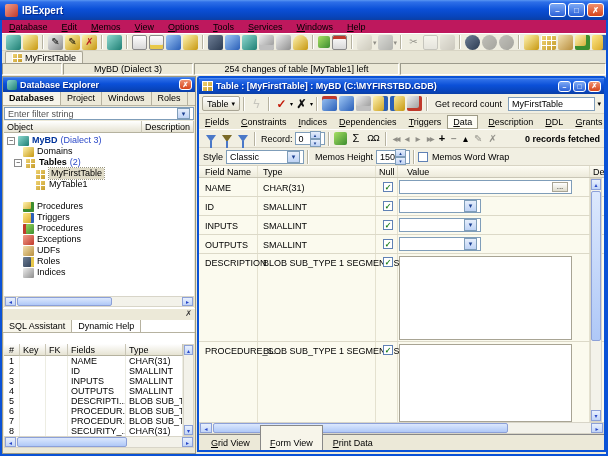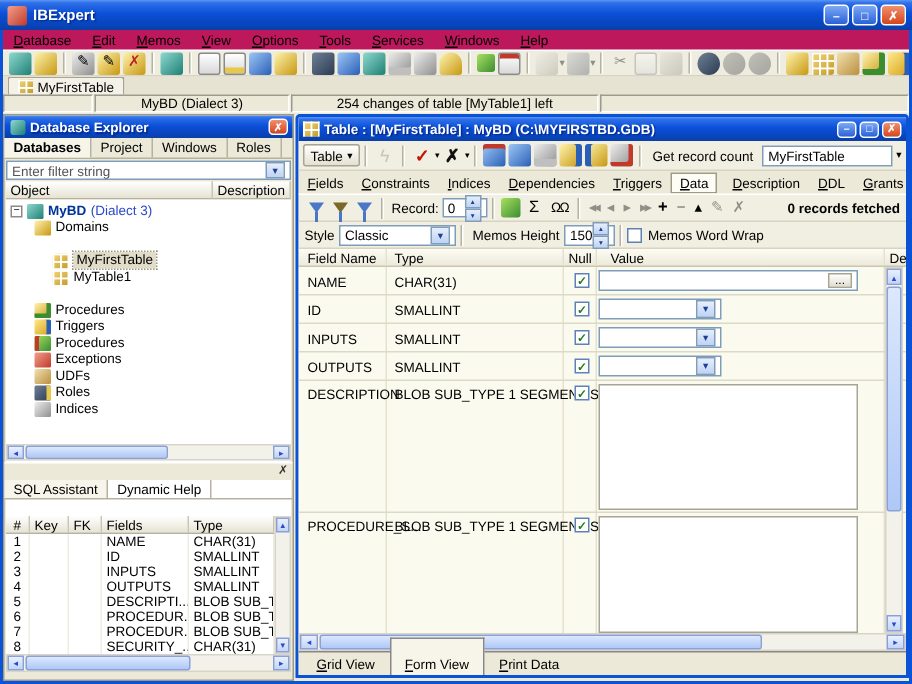--- a/index.html
+++ b/index.html
@@ -194,20 +194,26 @@
       <div class="tree-row" style="top:2px">
         <span class="exp" style="margin-left:3px">−</span>
         <span class="tico g-teal"></span>
         <span style="font-weight:bold;color:#00339A">MyBD</span>
         <span class="blue-suffix">(Dialect 3)</span>
       </div>
       <div class="tree-row" style="top:13px">
         <span class="tico g-gold" style="margin-left:19px"></span>
         <span>Domains</span>
       </div>
+      <div class="tree-row" style="top:24px">
+        <span class="exp" style="margin-left:10px">−</span>
+        <span class="tico g-grid"></span>
+        <span style="font-weight:bold">Tables</span>
+        <span class="blue-suffix">(2)</span>
+      </div>
       <div class="tree-row" style="top:35px">
         <span class="tico g-grid" style="margin-left:31px"></span>
         <span style="background:#E0DCC8;outline:1px dotted #9a9680;padding:0 2px">MyFirstTable</span>
       </div>
       <div class="tree-row" style="top:46px">
         <span class="tico g-grid" style="margin-left:31px"></span>
         <span>MyTable1</span>
       </div>
       <div class="tree-row" style="top:68px">
         <span class="tico g-gold" style="margin-left:19px;box-shadow:inset -3px -3px 0 #3B8D2F"></span>

